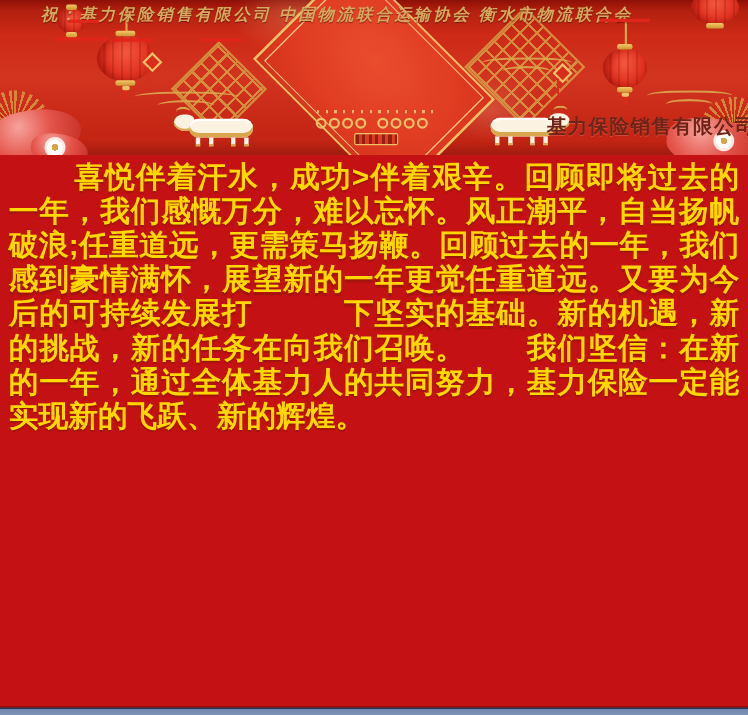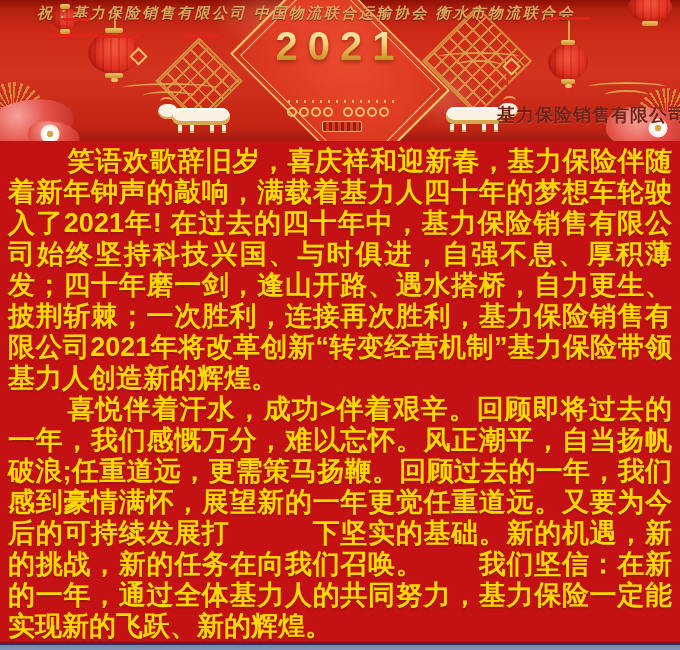--- a/index.html
+++ b/index.html
@@ -137,21 +137,20 @@
     <div class="mark m1"></div>
     <div class="mark m2"></div>
     <div class="mark m3"></div>
     <div class="mark m4"></div>
     <div class="mark m5"></div>
 
     <div class="lattice lat-left"></div>
     <div class="lattice lat-right"></div>
     <div class="diamond"></div>
 
-    <div class="gold-text year">2021</div>
 
     <div class="tiny-dots"></div>
     <div class="coins">
       <span class="coin"></span>
       <span class="coin"></span>
       <span class="coin"></span>
       <span class="coin"></span>
       <span class="coin-gap"></span>
       <span class="coin"></span>
       <span class="coin"></span>
@@ -224,19 +223,18 @@
     <div class="fan fan-left"></div>
     <div class="fan fan-right"></div>
     <div class="flower fl1"></div>
     <div class="flower fl2"></div>
     <div class="flower fl3"></div>
     <div class="mini-flower mf1"></div>
     <div class="mini-flower mf2"></div>
   </div>
 
   <div class="message">
-    <p class="p-indent">笑语欢歌辞旧岁，喜庆祥和迎新春，基力保险伴随着新年钟声的敲响，满载着基力人四十年的梦想车轮驶入了2021年! 在过去的四十年中，基力保险销售有限公司始终坚持科技兴国、与时俱进，自强不息、厚积薄发；四十年磨一剑，逢山开路、遇水搭桥，自力更生、披荆斩棘；一次胜利，连接再次胜利，基力保险销售有限公司2021年将改革创新“转变经营机制”基力保险带领基力人创造新的辉煌。</p>
     <p class="p-indent">喜悦伴着汗水，成功&gt;伴着艰辛。回顾即将过去的一年，我们感慨万分，难以忘怀。风正潮平，自当扬帆破浪;任重道远，更需策马扬鞭。回顾过去的一年，我们感到豪情满怀，展望新的一年更觉任重道远。又要为今后的可持续发展打　　　下坚实的基础。新的机遇，新的挑战，新的任务在向我们召唤。　　我们坚信：在新的一年，通过全体基力人的共同努力，基力保险一定能实现新的飞跃、新的辉煌。</p>
 
   </div>
 
   <div class="footer-bar"></div>
 </div>
 
 </body></html>

